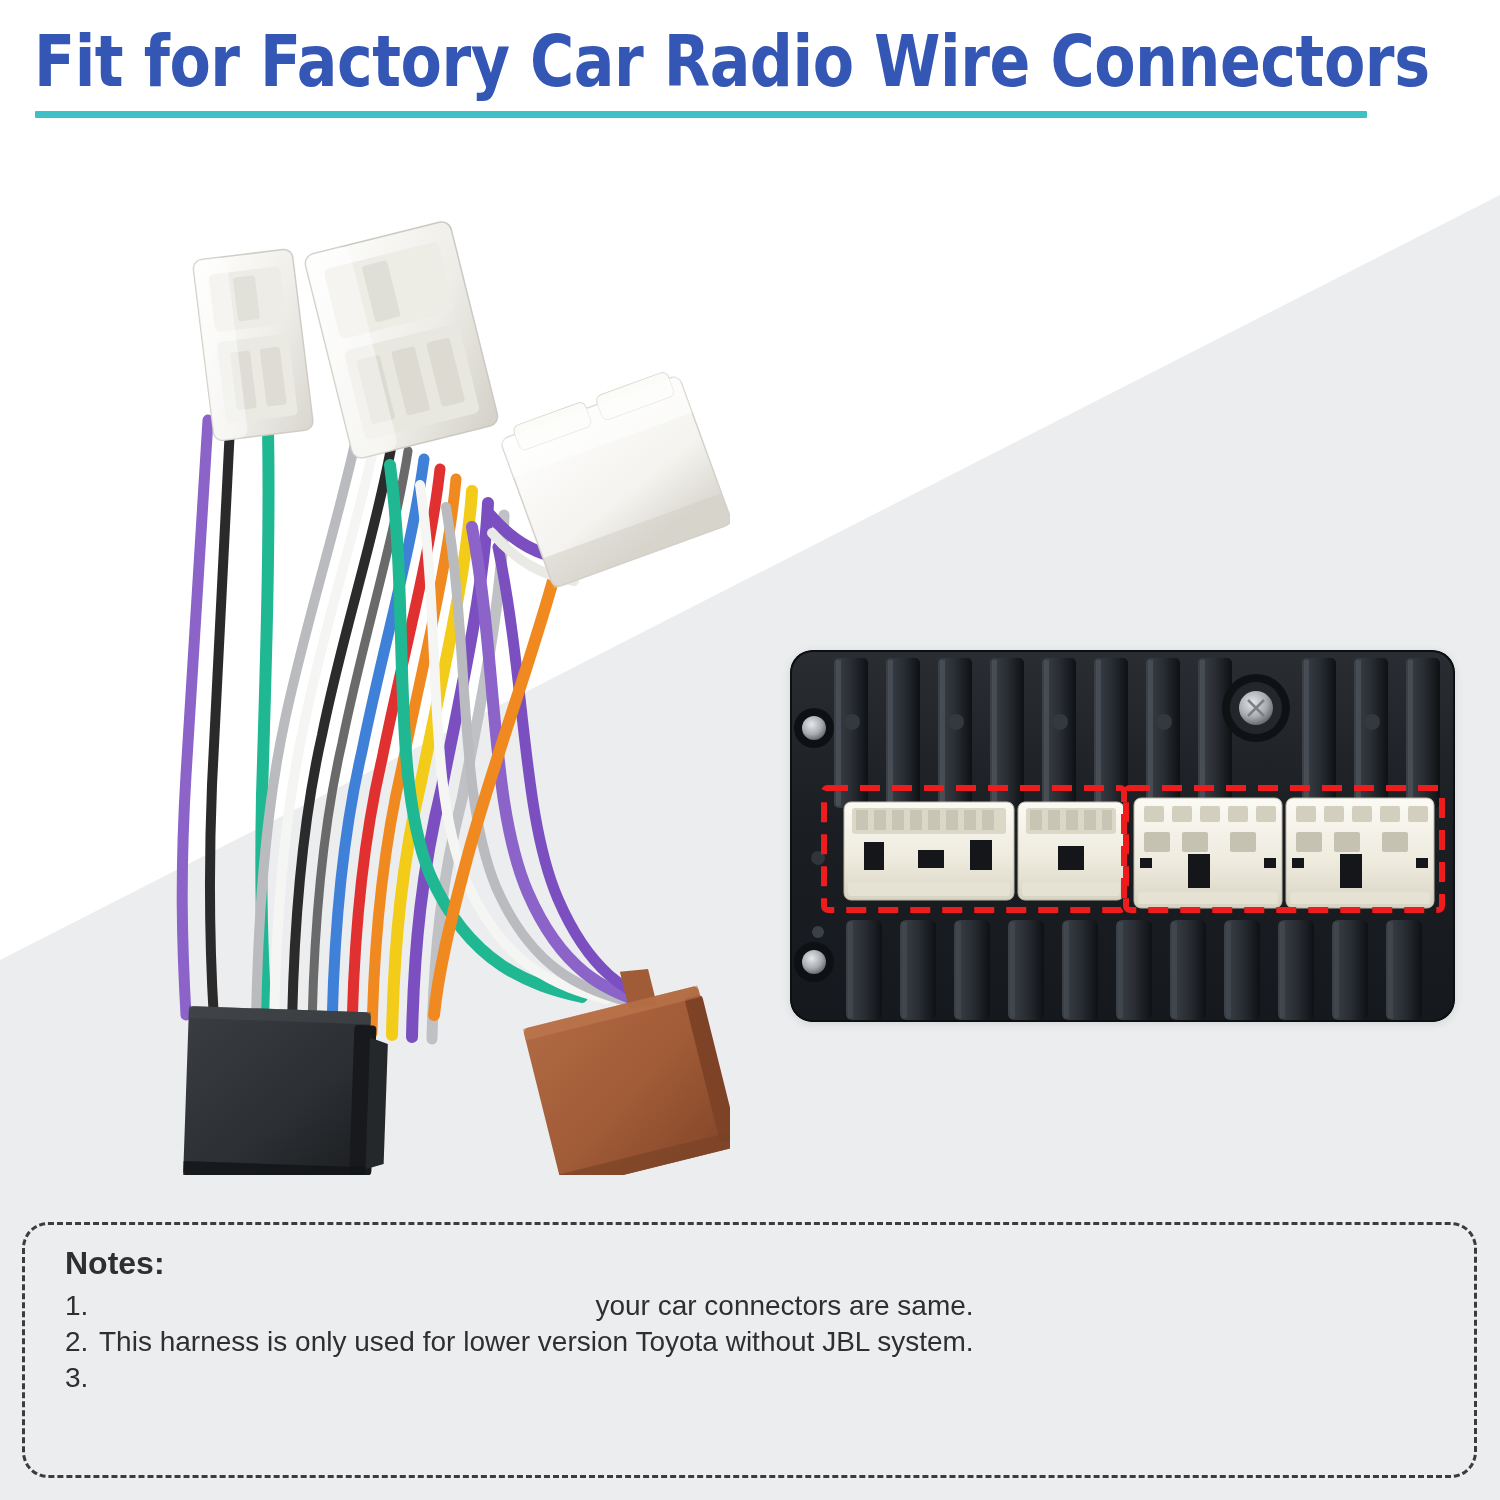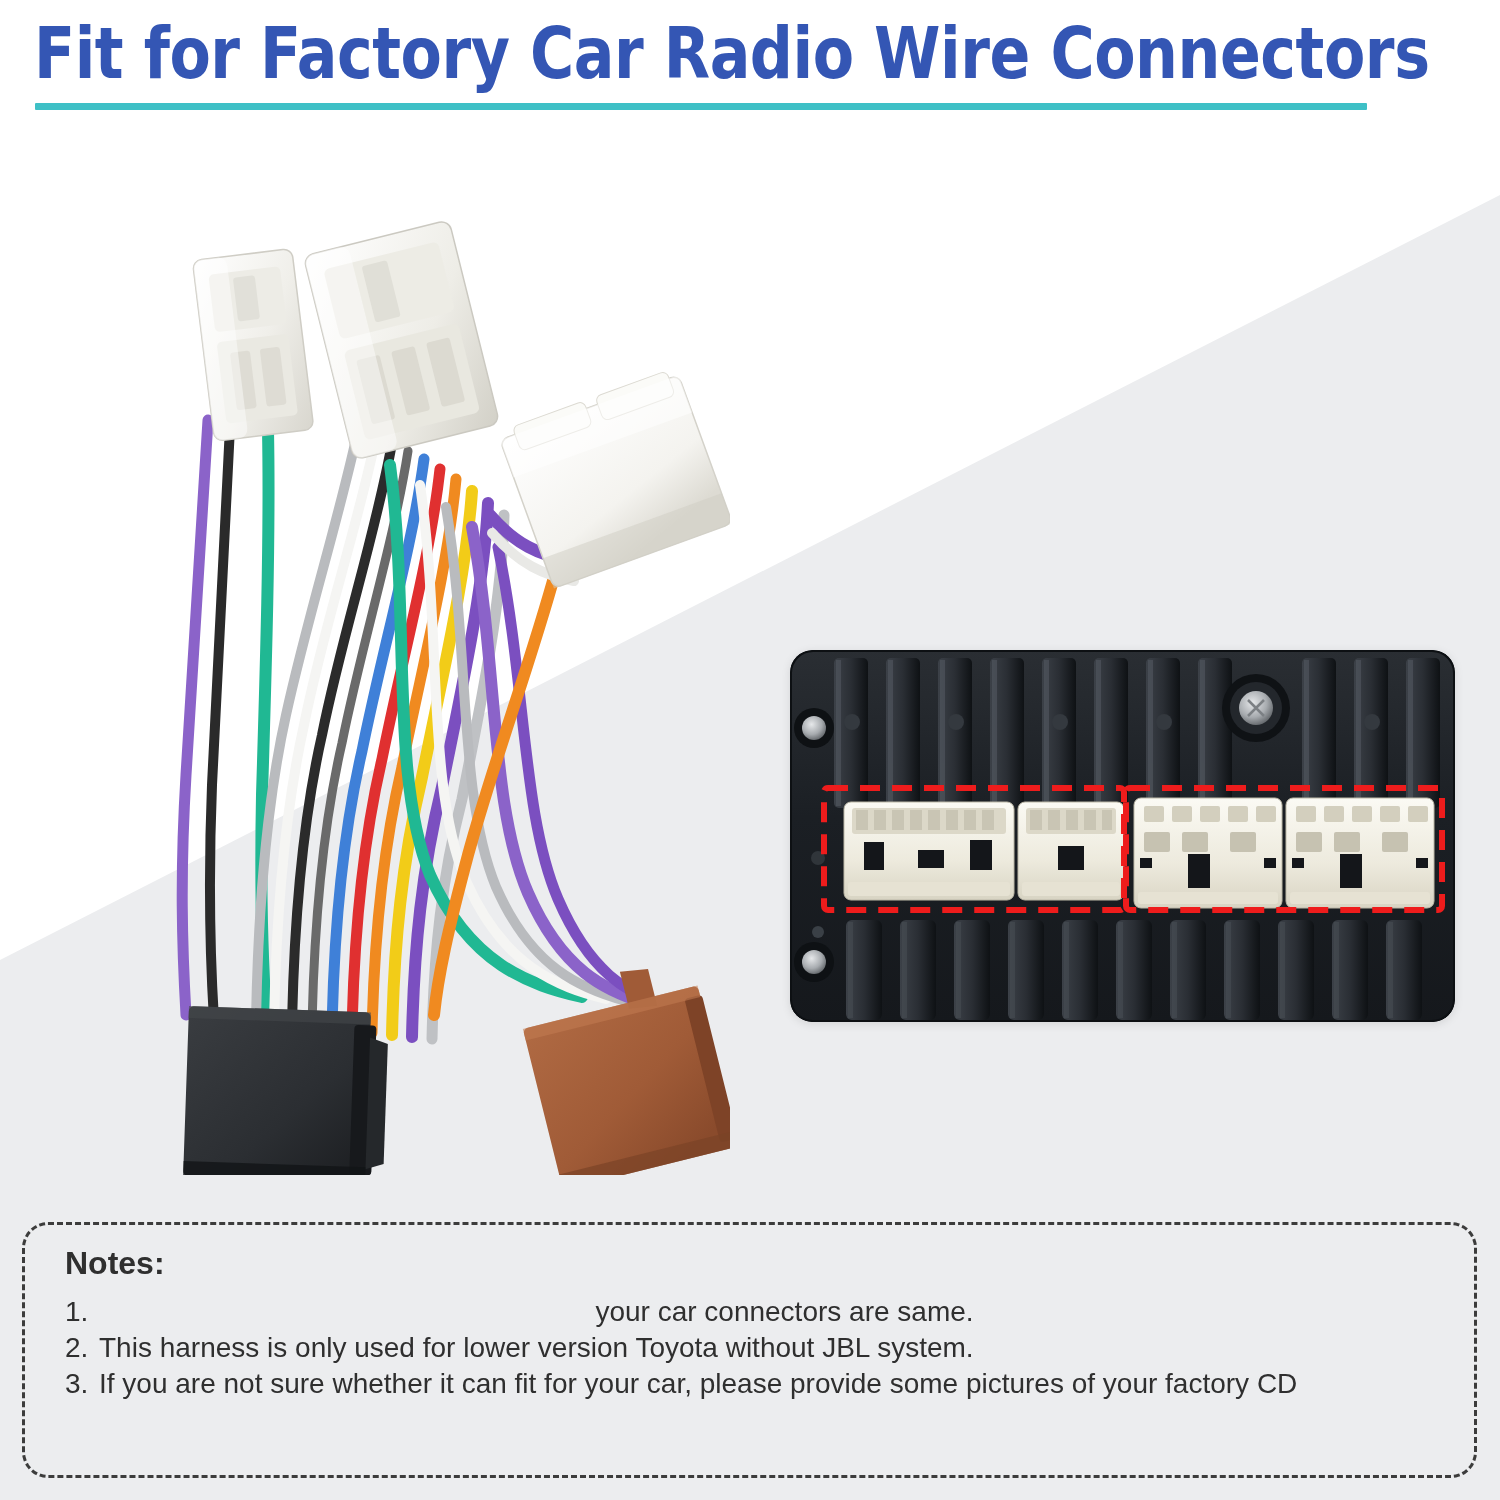--- a/index.html
+++ b/index.html
@@ -18,21 +18,21 @@
 
   
   .bg-wedge {
     position:absolute; inset:0;
     z-index:0;
   }
 
   
   .header {
     position:absolute;
-    left:0; top:0;
+    left:0; top:8px;
     width:1500px; height:118px;
     z-index:5;
   }
   .title {
     position:absolute;
     left:34px; top:14px;
     width:1340px;
     font-family:"Liberation Sans Narrow","DejaVu Sans Condensed","Liberation Sans", sans-serif;
     font-weight:bold;
     font-size:72px;
@@ -91,21 +91,21 @@
     border-radius:26px;
     background:transparent;
     z-index:6;
     padding:18px 26px 0 40px;
   }
   .notes-title {
     font-size:32px;
     font-weight:bold;
     color:#2f2f2f;
     line-height:40px;
-    margin-bottom:11px;
+    margin-bottom:5px;
   }
   .note-row {
     display:flex;
     font-size:28px;
     line-height:36px;
     color:#2f2f2f;
     font-family:"Liberation Sans","DejaVu Sans",sans-serif;
   }
   .note-num { width:34px; flex:0 0 34px; }
   .note-text { flex:1; }
@@ -442,18 +442,17 @@
     <div class="note-row">
       <div class="note-num">2.</div>
       <div class="note-text">
         <span>This harness is only used for lower version Toyota without JBL system.</span>
       </div>
     </div>
 
     <div class="note-row">
       <div class="note-num">3.</div>
       <div class="note-text">
-        <span>If you are not sure whether it can fit for your car, please provide some pictures of your factory CD</span>
       </div>
     </div>
   </div>
 
 </div>
 
 </body></html>

